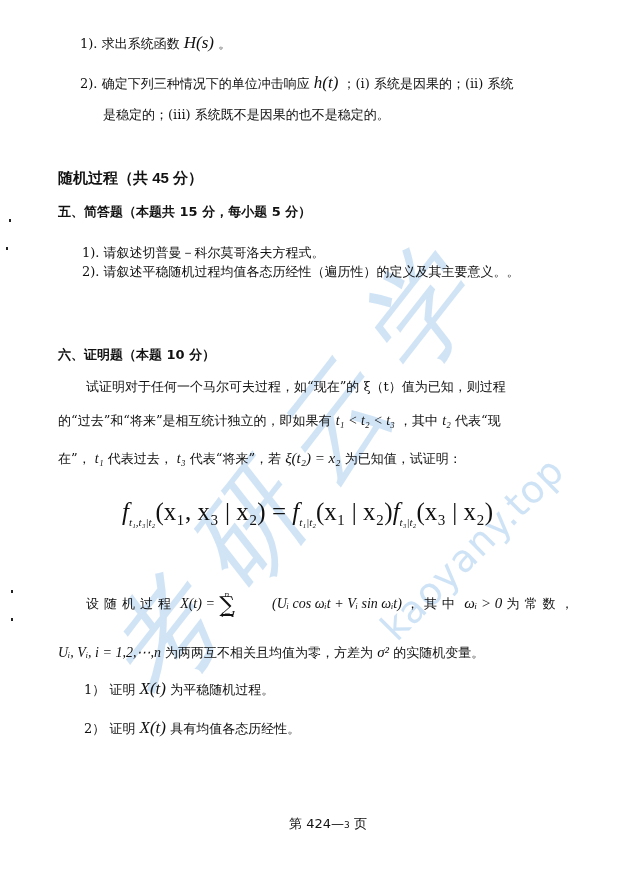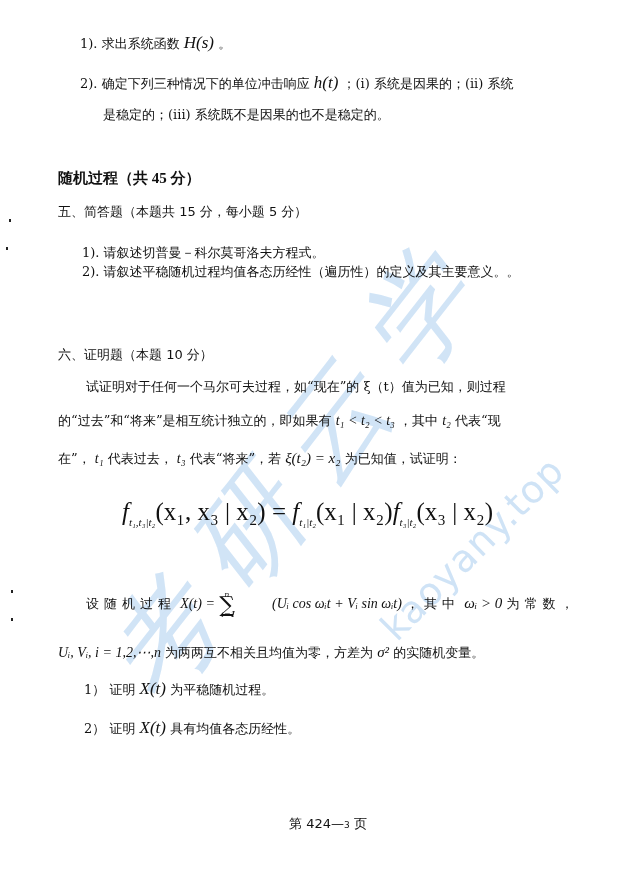--- a/index.html
+++ b/index.html
@@ -50,22 +50,22 @@
       letter-spacing: 1px;
     }
     .content { position: absolute; left: 0; top: 0; width: 596px; height: 870px; z-index: 1; }
 
     .line {
       position: absolute;
       font-size: 13px;
       line-height: 18px;
       white-space: nowrap;
     }
-    .bold { font-weight: normal; font-family: "DejaVu Sans", "Liberation Sans", sans-serif; }
-    .h2 { font-size: 15px; font-weight: bold; font-family: Liberation Serif, serif; }
+    .bold { font-weight: bold; font-family: "DejaVu Sans", "Liberation Sans", sans-serif; }
+    .h2 { font-size: 15px; font-weight: bold; font-family: Liberation Sans, sans-serif; }
     .math {
       font-family: "Liberation Serif", "DejaVu Serif", serif;
       font-style: italic;
       font-size: 17px;
     }
     .math-upright { font-family: "Liberation Serif", serif; font-style: normal; }
 
     .formula {
       position: absolute;
       left: 122px;

